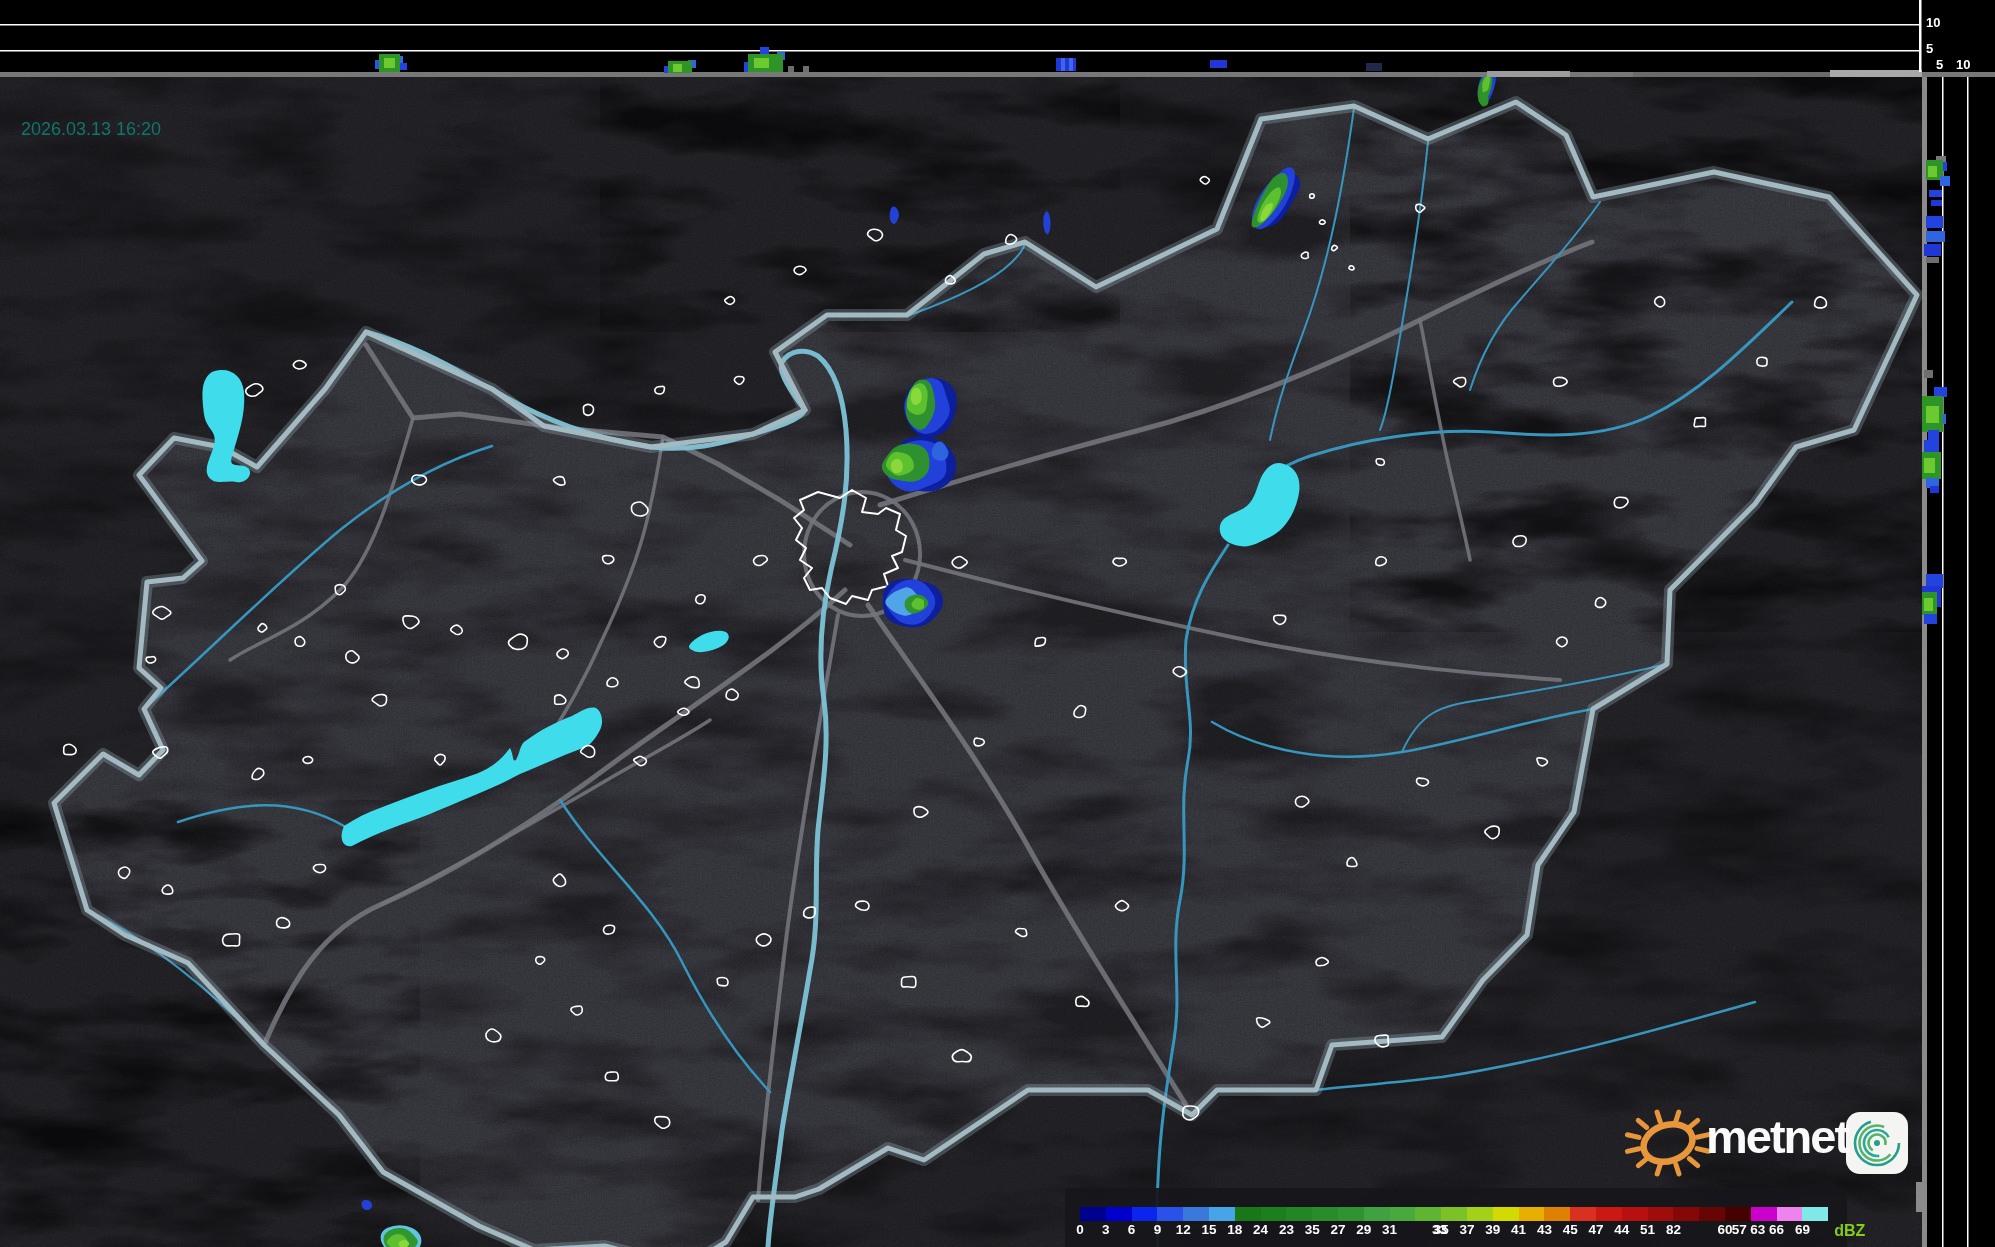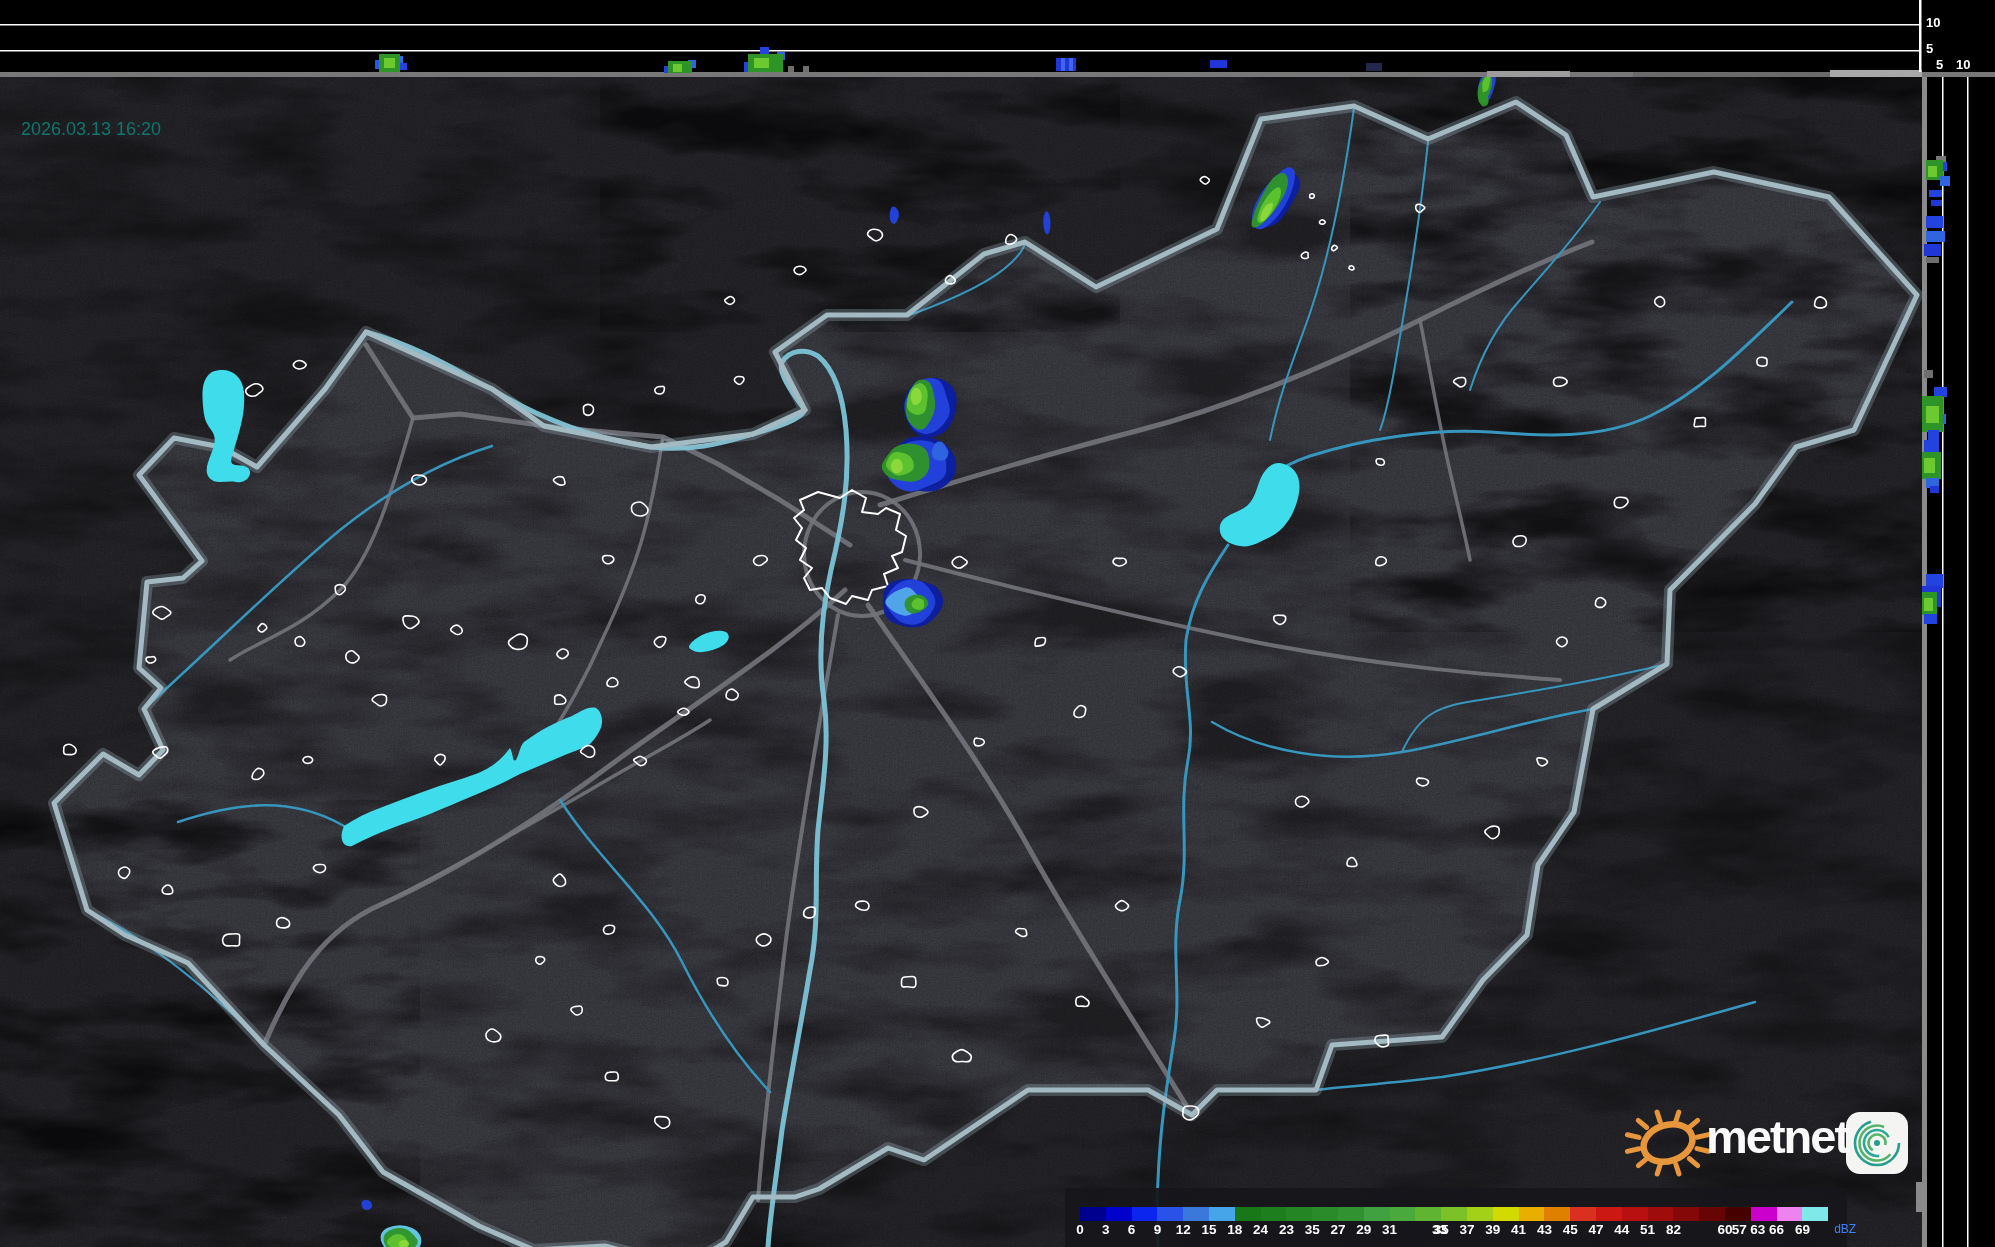--- a/index.html
+++ b/index.html
@@ -8,21 +8,21 @@
   #stage svg{position:absolute;left:0;top:0;}
   .abs{position:absolute;}
   .title{color:#fff;font-size:38px;font-weight:400;letter-spacing:.5px;}
   .timestamp{color:#0f766e;font-size:18px;font-weight:400;}
   .axis-label{color:#fff;font-size:13px;font-weight:bold;line-height:1;}
   .legend-bg{background:rgba(22,22,27,.93);}
   .legend-chips{display:flex;}
   .legend-chip{height:14px;}
   .legend-tick{position:absolute;top:0;transform:translateX(-50%);color:#fff;
                font-size:13.5px;font-weight:bold;white-space:nowrap;}
-  .legend-unit{position:absolute;top:0;color:#3b82f6;font-size:12px;font-weight:normal;}
+  .legend-unit{position:absolute;top:0;color:#84cc16;font-size:16px;font-weight:bold;}
   .wordmark{color:#fafafa;font-size:47px;font-weight:700;letter-spacing:-2px;line-height:1;}
 </style>
 </head>
 <body>
 
 <div id="stage">
 
   <svg id="scene" width="1995" height="1247" viewBox="0 0 1995 1247">
     <defs>
       <filter id="grain" x="0%" y="0%" width="100%" height="100%">

